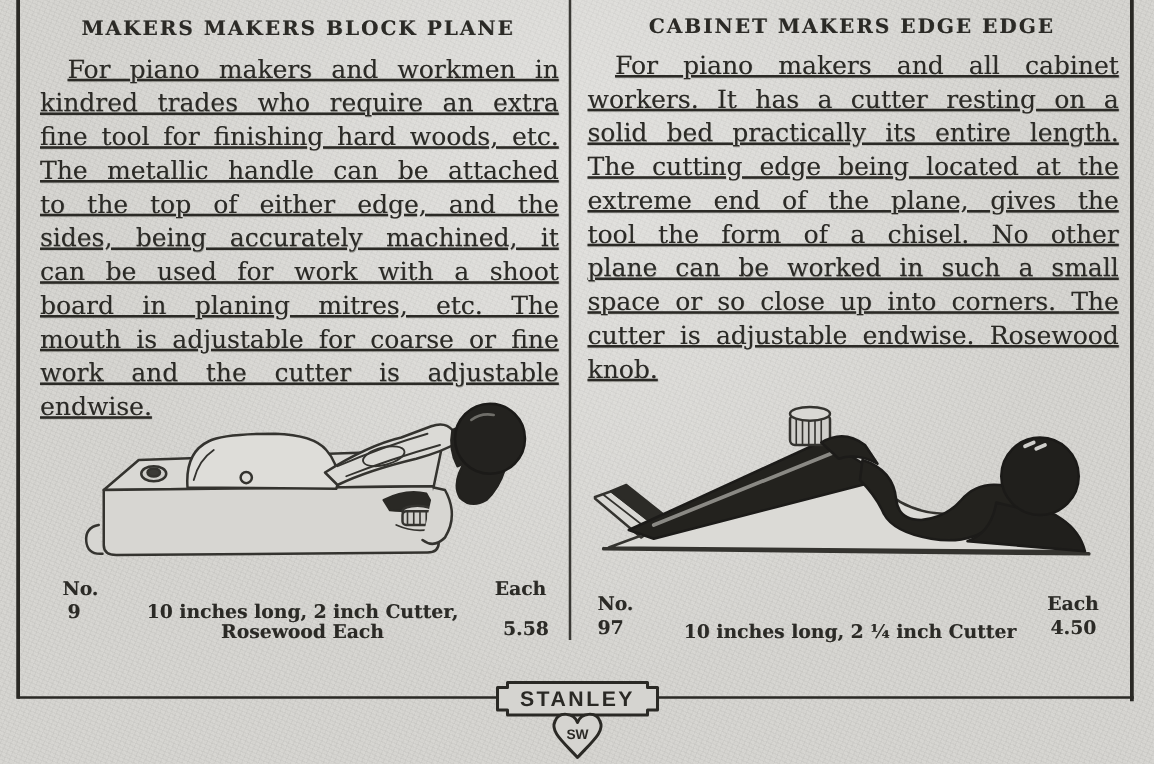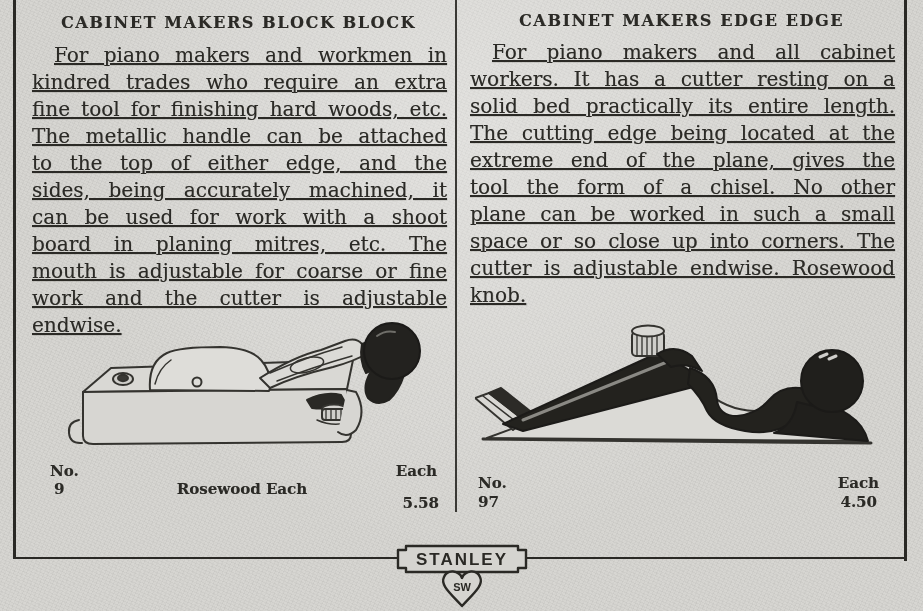--- a/index.html
+++ b/index.html
@@ -34,21 +34,21 @@
 </style>
 </head>
 <body>
 
 <div class="abs rule-v" style="left:13px;top:0;width:3px;height:559px;"></div>
 <div class="abs rule-v" style="left:904px;top:0;width:3px;height:561px;"></div>
 <div class="abs rule-v" style="left:455px;top:0;width:2px;height:512px;background:#3a3935;"></div>
 <div class="abs rule-h" style="left:14px;top:557px;width:893px;height:2px;"></div>
 
 <div class="abs" style="left:30px;top:0;width:417px;">
-  <div class="heading abs" style="left:0;top:13px;width:417px;">CABINET MAKERS BLOCK BLOCK</div>
+  <div class="heading abs" style="left:0;top:13px;width:417px;">MAKERS MAKERS BLOCK PLANE</div>
   <div class="para abs" style="left:2px;top:42px;width:415px;height:262px;">For piano makers and workmen in kindred trades who require an extra fine tool for finishing hard woods, etc. The metallic handle can be attached to the top of either edge, and the sides, being accurately machined, it can be used for work with a shoot board in planing mitres, etc.  The mouth is adjustable for coarse or fine work and the cutter is adjustable endwise.</div>
 </div>
 
 <svg class="abs" style="left:55px;top:312px;" width="390" height="148" viewBox="0 0 390 148">
   <g stroke="#34332f" stroke-width="2" fill="none" stroke-linejoin="round" stroke-linecap="round">
 
     <path d="M28,80 L56,56 L298,48 L292,77 Z" fill="#d9d8d4"></path>
 
     <path d="M28,80 L292,77 L296,122 Q296,130 287,130 L38,132 Q28,132 28,124 Z" fill="#d7d6d2"></path>
 
@@ -80,20 +80,21 @@
     <path d="M262,108 Q280,116 297,109" stroke-width="1.5"></path>
 
     <path d="M292,78 L301,80 Q312,100 301,118 Q292,127 283,120" fill="#d7d6d2"></path>
   </g>
 </svg>
 
 <div class="listing abs" style="left:32px;top:458px;width:413px;height:58px;">
   <div class="abs" style="left:18px;top:4px;">No.</div>
   <div class="abs" style="left:22px;top:22px;">9</div>
   <div class="desc abs" style="left:60px;top:23px;width:300px;">
+    <div>10 inches long, 2 inch Cutter,</div>
     <div>Rosewood Each</div>
   </div>
   <div class="abs" style="right:8px;top:4px;">Each</div>
   <div class="abs" style="right:6px;top:36px;">5.58</div>
 </div>
 
 <div class="abs" style="left:468px;top:0;width:427px;">
   <div class="heading abs" style="left:0;top:11px;width:427px;">CABINET MAKERS EDGE EDGE</div>
   <div class="para abs" style="left:2px;top:39px;width:425px;height:240px;">For piano makers and all cabinet workers.  It has a cutter resting on a solid bed practically its entire length. The cutting edge being located at the extreme end of the plane, gives the tool the form of a chisel.  No other plane can be worked in such a small space or so close up into corners.  The cutter is adjustable endwise.  Rosewood knob.</div>
 </div>
@@ -123,20 +124,21 @@
     <path d="M322,92 Q318,116 299,123 L393,131 Q389,115 374,105 Q361,96 351,99 Z" fill="#201f1c" stroke="#1c1b19"></path>
 
     <circle cx="357" cy="71" r="31" fill="#201f1c" stroke="#1b1a18"></circle>
     <path d="M345,47 L352,44 M354,49 L361,46" stroke="#cfcecb" stroke-width="3"></path>
   </g>
 </svg>
 
 <div class="listing abs" style="left:470px;top:470px;width:423px;height:50px;">
   <div class="abs" style="left:8px;top:4px;">No.</div>
   <div class="abs" style="left:8px;top:23px;">97</div>
+  <div class="desc abs" style="left:70px;top:27px;width:280px;">10 inches long, 2 ¼ inch Cutter</div>
   <div class="abs" style="right:14px;top:4px;">Each</div>
   <div class="abs" style="right:16px;top:23px;">4.50</div>
 </div>
 
 <svg class="abs" style="left:382px;top:540px;" width="160" height="72" viewBox="0 0 160 72">
   <g stroke="#2a2925" stroke-width="2.4" fill="#d5d4d0" stroke-linejoin="round">
     <path d="M24,6 L136,6 L136,10 L144,10 L144,28 L136,28 L136,32 L24,32 L24,28 L16,28 L16,10 L24,10 Z"></path>
     <path d="M80,38 C77,30 65,29 62,37 C58,45 68,53 80,66 C92,53 102,45 98,37 C95,29 83,30 80,38 Z"></path>
   </g>
   <text class="logo-text" x="80" y="25" font-size="17" letter-spacing="2" text-anchor="middle" fill="#2a2925">STANLEY</text>

